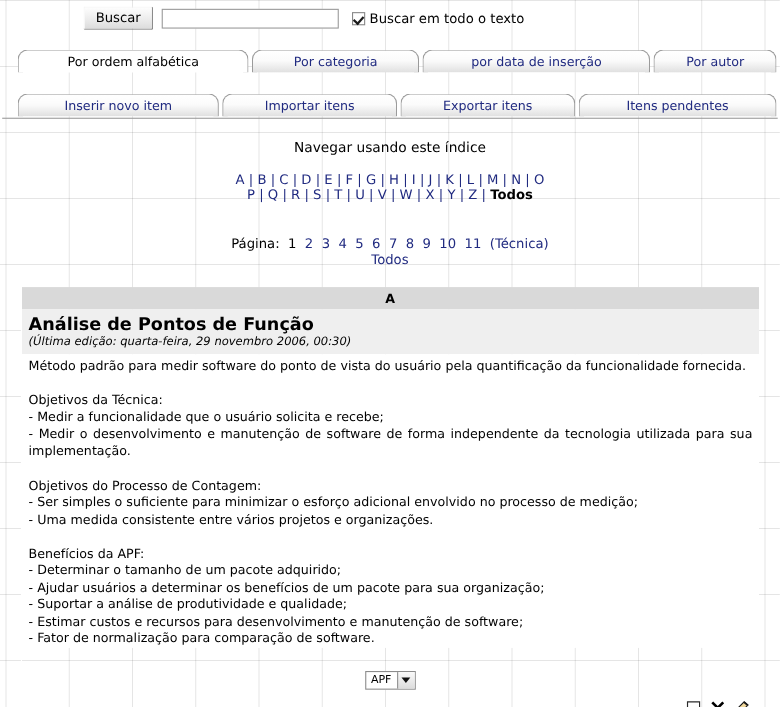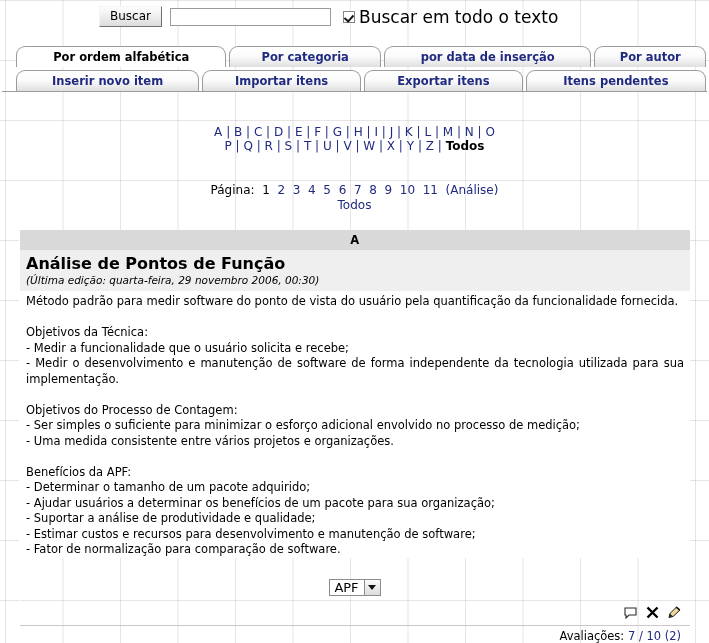--- a/index.html
+++ b/index.html
@@ -34,21 +34,21 @@
     position: relative;
     z-index: 2;
     width: 709px;
   }
 
   
   .search-row {
     height: 33px;
     display: flex;
     align-items: center;
-    padding-left: 99px;
+    padding-left: 76px;
     box-sizing: border-box;
   }
   .btn-buscar {
     font-family: "DejaVu Sans", "Liberation Sans", sans-serif;
     font-size: 12px;
     color: #000;
     background: linear-gradient(to bottom,#fdfdfd 0%,#ececec 55%,#dcdcdc 100%);
     border: 1px solid #707070;
     border-top-color: #f4f4f4;
     border-left-color: #f4f4f4;
@@ -86,33 +86,31 @@
   }
   .chk::after {
     content: "";
     position: absolute;
     left: 2px; top: 1px;
     width: 4px; height: 7px;
     border: solid #1a1a1a;
     border-width: 0 2px 2px 0;
     transform: rotate(42deg);
   }
-  .chk-label { font-size: 17px; color:#000; }
+  .chk-label { font-size: 12px; color:#000; }
 
   
   .tabrow {
     display: flex;
-    align-items: flex-end;
     height: 22px;
     padding-left: 16px;
     box-sizing: border-box;
-    font-weight: bold;
   }
   .tabrow.row1 { margin-top: 12px; }
-  .tabrow.row2 { margin-top: 2px; }
+  .tabrow.row2 { margin-top: 18px; }
   .tab {
     height: 21px;
     line-height: 20px;
     text-align: center;
     font-size: 11.5px;
     color: #202a80;
     background: linear-gradient(to bottom,#ffffff 0%,#fbfbfb 45%,#ebebeb 78%,#dfdfdf 100%);
     border: 1px solid #9b9b9b;
     border-bottom: none;
     border-radius: 9px 9px 0 0;
@@ -213,21 +211,21 @@
     text-align: center;
     font-size: 11.5px;
     margin-top: 21px;
     display: flex;
     justify-content: center;
     align-items: center;
     gap: 6px;
   }
   .sel {
     font-family: "DejaVu Sans", "Liberation Sans", sans-serif;
-    font-size: 13px;
+    font-size: 10px;
     border: 1px solid #8c8c8c;
     background: #fff;
     height: 17px;
     line-height: 15px;
     display: inline-flex;
     align-items: center;
     box-sizing: border-box;
   }
   .sel .val { padding: 0 5px 0 4px; color:#000; }
   .sel .arrowbox {
@@ -288,29 +286,30 @@
 
   <div class="tabrow row2">
     <div class="tab t-inserir">Inserir novo item</div>
     <div class="tab t-import">Importar itens</div>
     <div class="tab t-export">Exportar itens</div>
     <div class="tab t-pend">Itens pendentes</div>
   </div>
   <div class="tabs-underline"></div>
 
   <div class="index-block">
+    <div class="index-title">Navegar usando este índice</div>
     <div class="index-letters">
       <span id="idx-row1"><a href="#">A</a><span class="sep">&nbsp;|&nbsp;</span><a href="#">B</a><span class="sep">&nbsp;|&nbsp;</span><a href="#">C</a><span class="sep">&nbsp;|&nbsp;</span><a href="#">D</a><span class="sep">&nbsp;|&nbsp;</span><a href="#">E</a><span class="sep">&nbsp;|&nbsp;</span><a href="#">F</a><span class="sep">&nbsp;|&nbsp;</span><a href="#">G</a><span class="sep">&nbsp;|&nbsp;</span><a href="#">H</a><span class="sep">&nbsp;|&nbsp;</span><a href="#">I</a><span class="sep">&nbsp;|&nbsp;</span><a href="#">J</a><span class="sep">&nbsp;|&nbsp;</span><a href="#">K</a><span class="sep">&nbsp;|&nbsp;</span><a href="#">L</a><span class="sep">&nbsp;|&nbsp;</span><a href="#">M</a><span class="sep">&nbsp;|&nbsp;</span><a href="#">N</a><span class="sep">&nbsp;|&nbsp;</span><a href="#">O</a></span><br>
       <span id="idx-row2"><a href="#">P</a><span class="sep">&nbsp;|&nbsp;</span><a href="#">Q</a><span class="sep">&nbsp;|&nbsp;</span><a href="#">R</a><span class="sep">&nbsp;|&nbsp;</span><a href="#">S</a><span class="sep">&nbsp;|&nbsp;</span><a href="#">T</a><span class="sep">&nbsp;|&nbsp;</span><a href="#">U</a><span class="sep">&nbsp;|&nbsp;</span><a href="#">V</a><span class="sep">&nbsp;|&nbsp;</span><a href="#">W</a><span class="sep">&nbsp;|&nbsp;</span><a href="#">X</a><span class="sep">&nbsp;|&nbsp;</span><a href="#">Y</a><span class="sep">&nbsp;|&nbsp;</span><a href="#">Z</a><span class="sep">&nbsp;|&nbsp;</span><span class="cur">Todos</span></span>
     </div>
   </div>
 
   <div class="paging">
     <span>Página:</span>
-    <span id="pg-list">&nbsp;<span class="cur">1</span>&nbsp;&nbsp;<a href="#">2</a>&nbsp;&nbsp;<a href="#">3</a>&nbsp;&nbsp;<a href="#">4</a>&nbsp;&nbsp;<a href="#">5</a>&nbsp;&nbsp;<a href="#">6</a>&nbsp;&nbsp;<a href="#">7</a>&nbsp;&nbsp;<a href="#">8</a>&nbsp;&nbsp;<a href="#">9</a>&nbsp;&nbsp;<a href="#">10</a>&nbsp;&nbsp;<a href="#">11</a>&nbsp;&nbsp;<a href="#">(Análise)</a></span>
+    <span id="pg-list">&nbsp;<span class="cur">1</span>&nbsp;&nbsp;<a href="#">2</a>&nbsp;&nbsp;<a href="#">3</a>&nbsp;&nbsp;<a href="#">4</a>&nbsp;&nbsp;<a href="#">5</a>&nbsp;&nbsp;<a href="#">6</a>&nbsp;&nbsp;<a href="#">7</a>&nbsp;&nbsp;<a href="#">8</a>&nbsp;&nbsp;<a href="#">9</a>&nbsp;&nbsp;<a href="#">10</a>&nbsp;&nbsp;<a href="#">11</a>&nbsp;&nbsp;<a href="#">(Técnica)</a></span>
     <br>
     <a class="todos" href="#">Todos</a>
   </div>
 
   <div class="entry-wrap">
     <div class="entry-letter">A</div>
     <div class="entry-head">
       <div class="entry-title">Análise de Pontos de Função</div>
       <div class="entry-sub">(Última edição: quarta-feira, 29 novembro 2006, 00:30)</div>
     </div>

